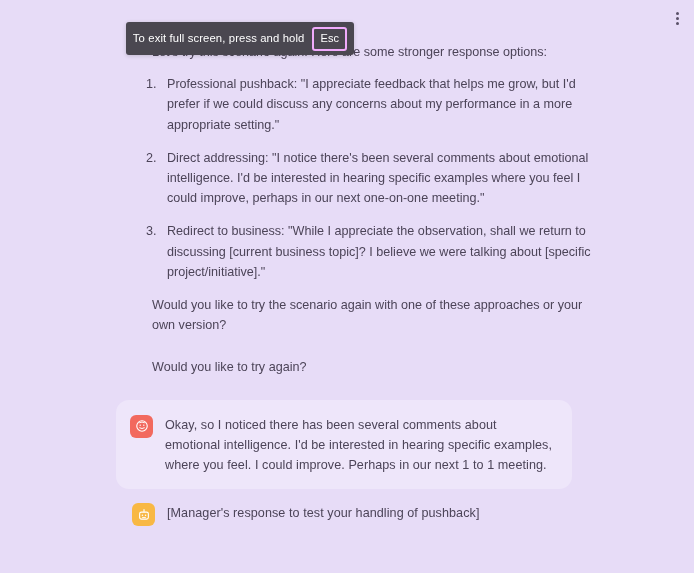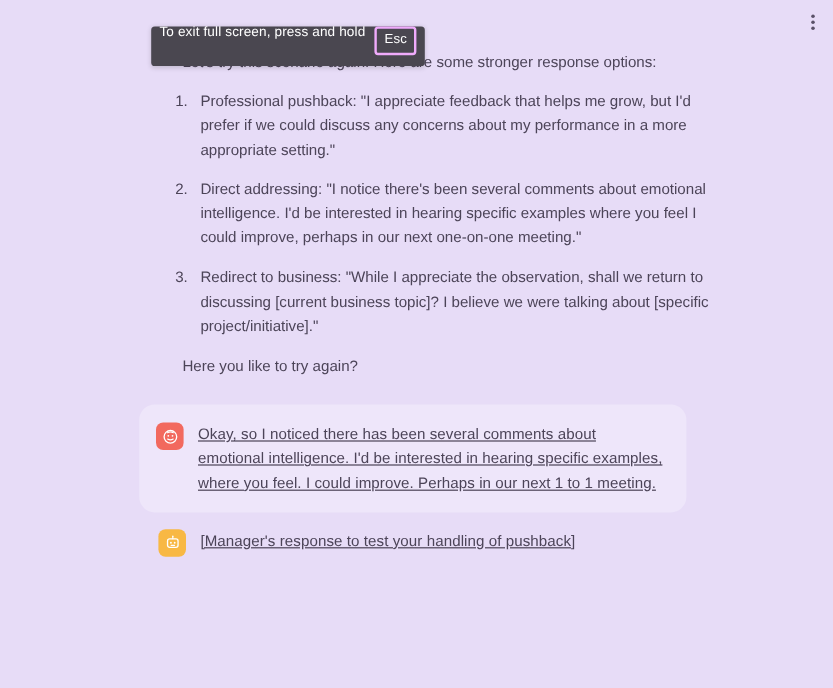--- a/index.html
+++ b/index.html
@@ -127,33 +127,33 @@
     align-items: center;
     justify-content: center;
     margin-top: 1px;
   }
   .avatar.user { background: #f2695e; }
   .avatar.bot  { background: #f8b844; }
   .avatar svg { display: block; }
 
   .msg-body { flex: 1; padding-top: 1px; }
   .msg-body .para:last-child { margin-bottom: 0; }
-  .msg-body .para { margin-bottom: 13px; text-decoration: underline; }
+  .msg-body .para { margin-bottom: 13px; }
 
   
   .fs-overlay {
     position: absolute;
     top: 22px;
     left: 126px;
     width: 228px;
     height: 33px;
     background: #4a4750;
     border-radius: 3px;
     display: flex;
-    align-items: flex-start;
+    align-items: center;
     justify-content: center;
     gap: 8px;
     box-shadow: 0 1px 4px rgba(0,0,0,0.16);
   }
   .fs-overlay .fs-text {
     color: #ffffff;
     font-size: 11.3px;
     line-height: 1;
     white-space: nowrap;
     letter-spacing: 0.01em;
@@ -187,21 +187,22 @@
     </li>
     <li>
       <span>Direct addressing: "I notice there's been several comments about emotional intelligence. I'd be interested in hearing specific examples where you feel I could improve, perhaps in our next one-on-one meeting."</span>
     </li>
     <li>
       <span>Redirect to business: "While I appreciate the observation, shall we return to discussing [current business topic]? I believe we were talking about [specific project/initiative]."</span>
     </li>
   </ol>
 
   <div class="block-after-list">
-    <p class="para">Here you like to try again?</p>
+    <p class="para">Would you like to try the scenario again with one of these approaches or your own version?</p>
+    <p class="para">Would you like to try again?</p>
   </div>
 
   <div class="msg-row">
     <div class="bubble">
       <div class="avatar user">
         <svg width="14" height="14" viewBox="0 0 24 24" aria-hidden="true">
           <circle cx="12" cy="12" r="9" fill="none" stroke="#ffffff" stroke-width="1.9"></circle>
           <circle cx="9" cy="10.5" r="1.25" fill="#ffffff"></circle>
           <circle cx="15" cy="10.5" r="1.25" fill="#ffffff"></circle>
           <path d="M8 15.2 q4 2.6 8 0" fill="none" stroke="#ffffff" stroke-width="1.7" stroke-linecap="round"></path>

